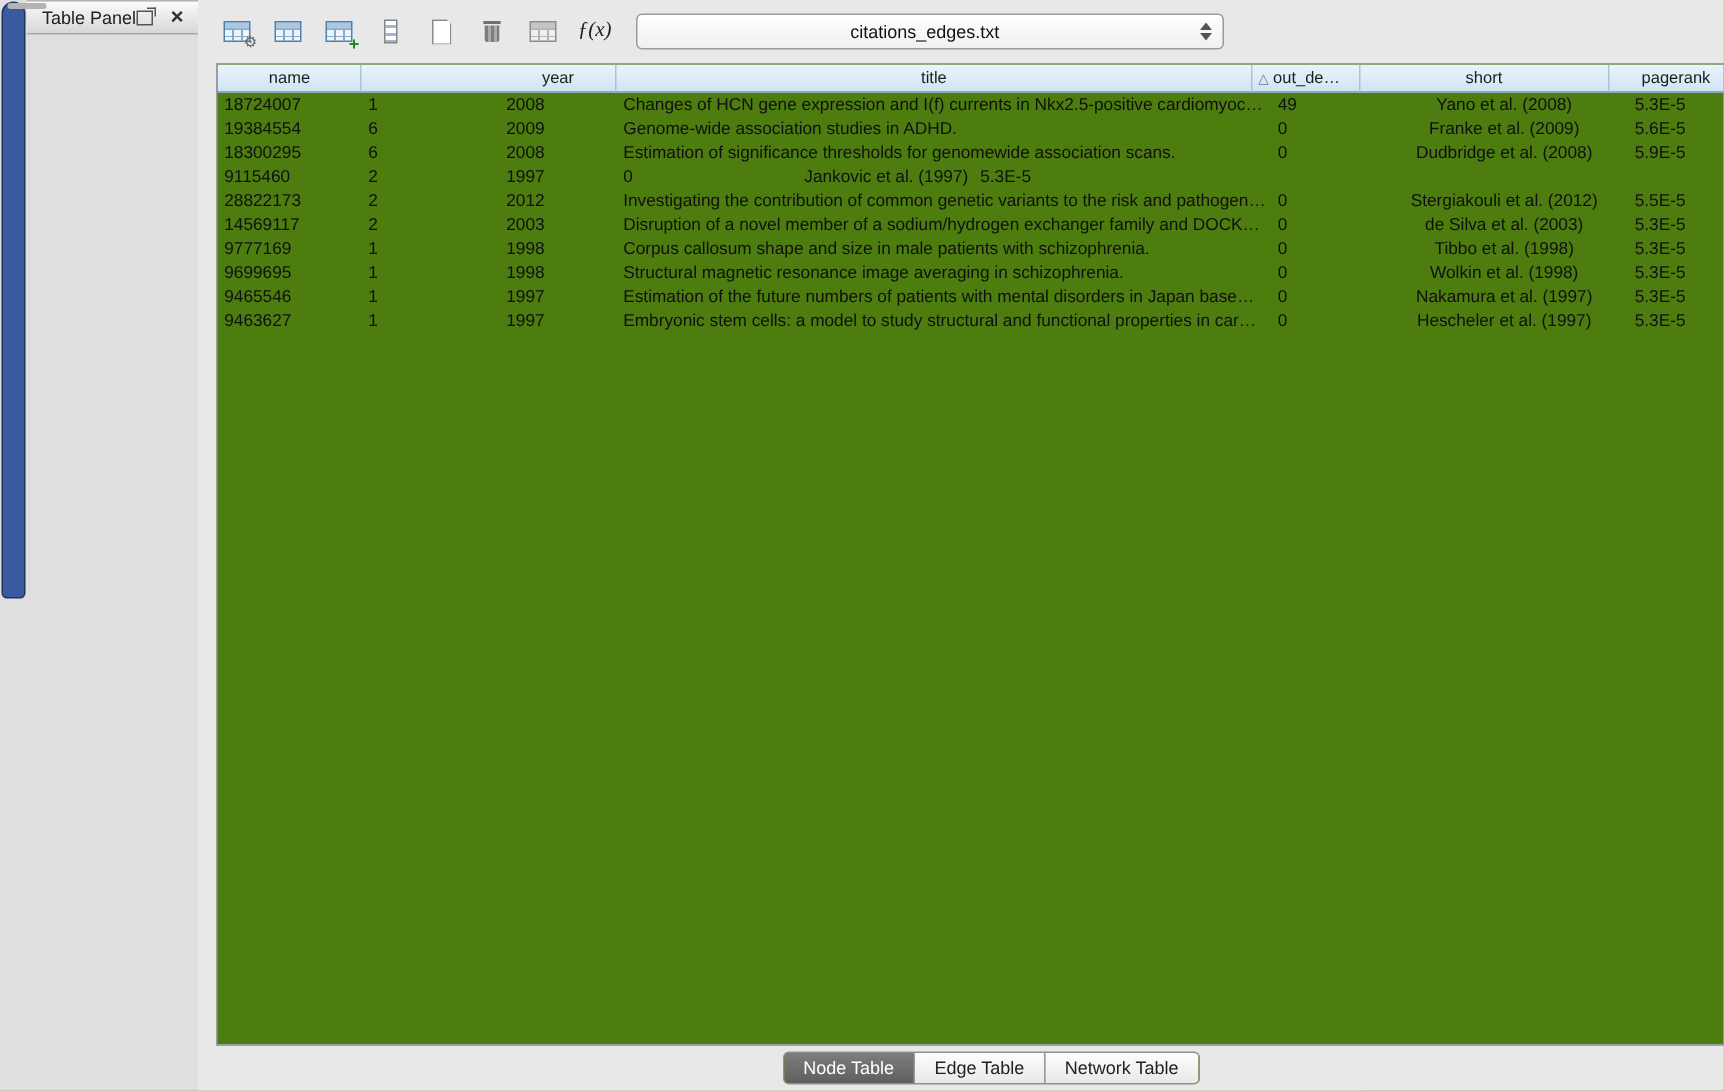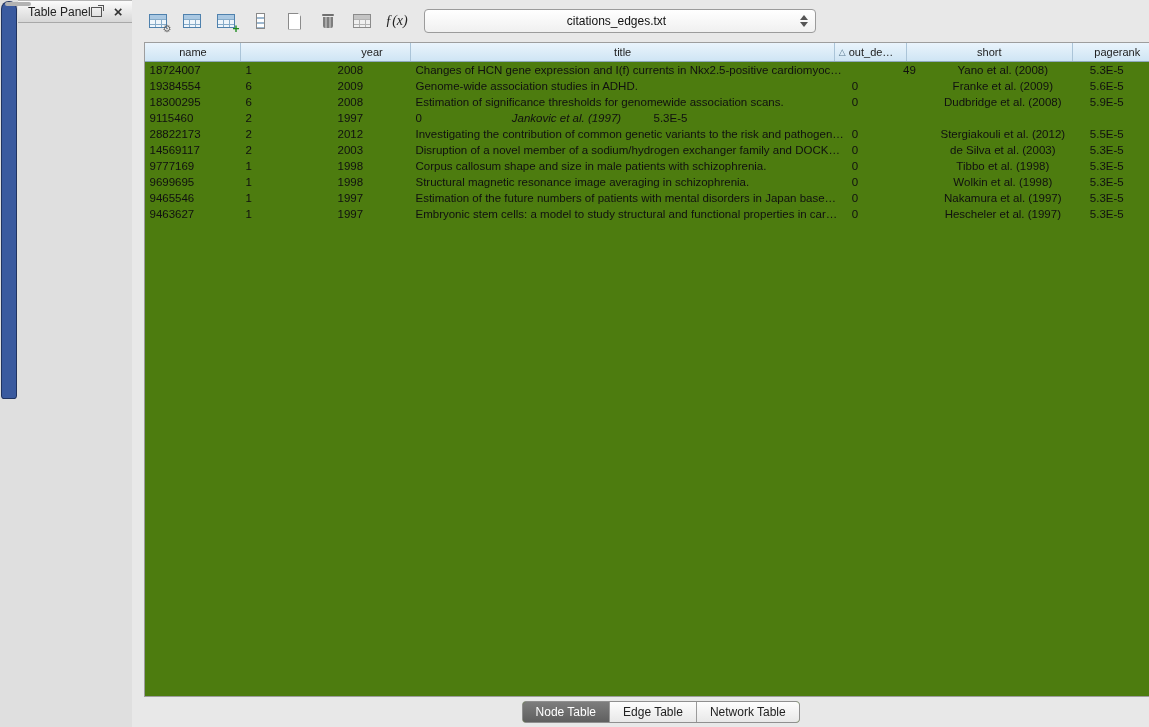--- a/index.html
+++ b/index.html
@@ -696,21 +696,21 @@
             <span>pagerank</span>
           </div>
           <div class="th" style="width: 13px; border-right: none;"></div>
         </div>
       <div class="tbody" id="tbody">
           <div class="tr">
             <div class="td" style="width: 96px;">18724007</div>
             <div class="td" style="width: 92px;">1</div>
             <div class="td" style="width: 78px;">2008</div>
             <div class="td" style="flex: 1 1 0%;">Changes of HCN gene expression and I(f) currents in Nkx2.5-positive cardiomyoc…</div>
-            <div class="td" style="width: 72px; text-align: right;">49</div>
+            <div class="td" style="width: 72px;">49</div>
             <div class="td" style="width: 166px; text-align: center;">Yano et al. (2008)</div>
             <div class="td" style="width: 90px;">5.3E-5</div>
           </div>
           <div class="tr">
             <div class="td" style="width: 96px;">19384554</div>
             <div class="td" style="width: 92px;">6</div>
             <div class="td" style="width: 78px;">2009</div>
             <div class="td" style="flex: 1 1 0%;">Genome-wide association studies in ADHD.</div>
             <div class="td" style="width: 72px;">0</div>
             <div class="td" style="width: 166px; text-align: center;">Franke et al. (2009)</div>
@@ -723,21 +723,21 @@
             <div class="td" style="flex: 1 1 0%;">Estimation of significance thresholds for genomewide association scans.</div>
             <div class="td" style="width: 72px;">0</div>
             <div class="td" style="width: 166px; text-align: center;">Dudbridge et al. (2008)</div>
             <div class="td" style="width: 90px;">5.9E-5</div>
           </div>
           <div class="tr">
             <div class="td" style="width: 96px;">9115460</div>
             <div class="td" style="width: 92px;">2</div>
             <div class="td" style="width: 78px;">1997</div>
             <div class="td" style="width: 72px;">0</div>
-            <div class="td" style="width: 166px; text-align: center; font-style: italic;">Jankovic et al. (1997)</div>
+            <div class="td" style="width: 166px; text-align: right;">Jankovic et al. (1997)</div>
             <div class="td" style="width: 90px;">5.3E-5</div>
           </div>
           <div class="tr">
             <div class="td" style="width: 96px;">28822173</div>
             <div class="td" style="width: 92px;">2</div>
             <div class="td" style="width: 78px;">2012</div>
             <div class="td" style="flex: 1 1 0%;">Investigating the contribution of common genetic variants to the risk and pathogen…</div>
             <div class="td" style="width: 72px;">0</div>
             <div class="td" style="width: 166px; text-align: center;">Stergiakouli et al. (2012)</div>
             <div class="td" style="width: 90px;">5.5E-5</div>

